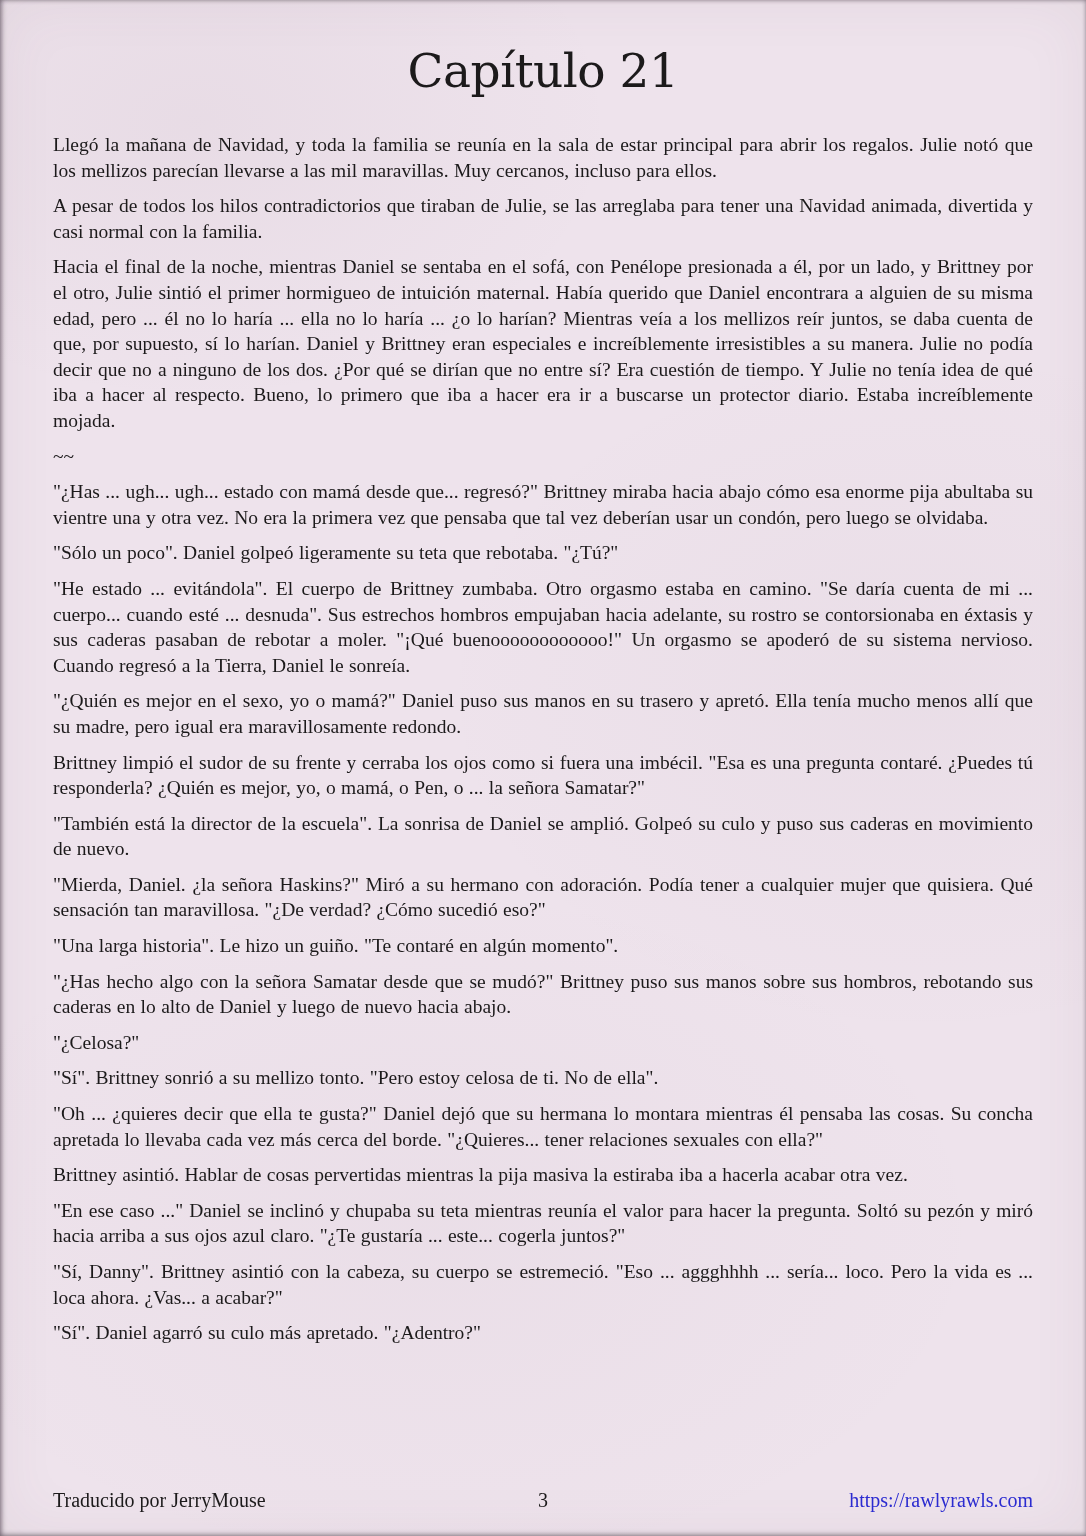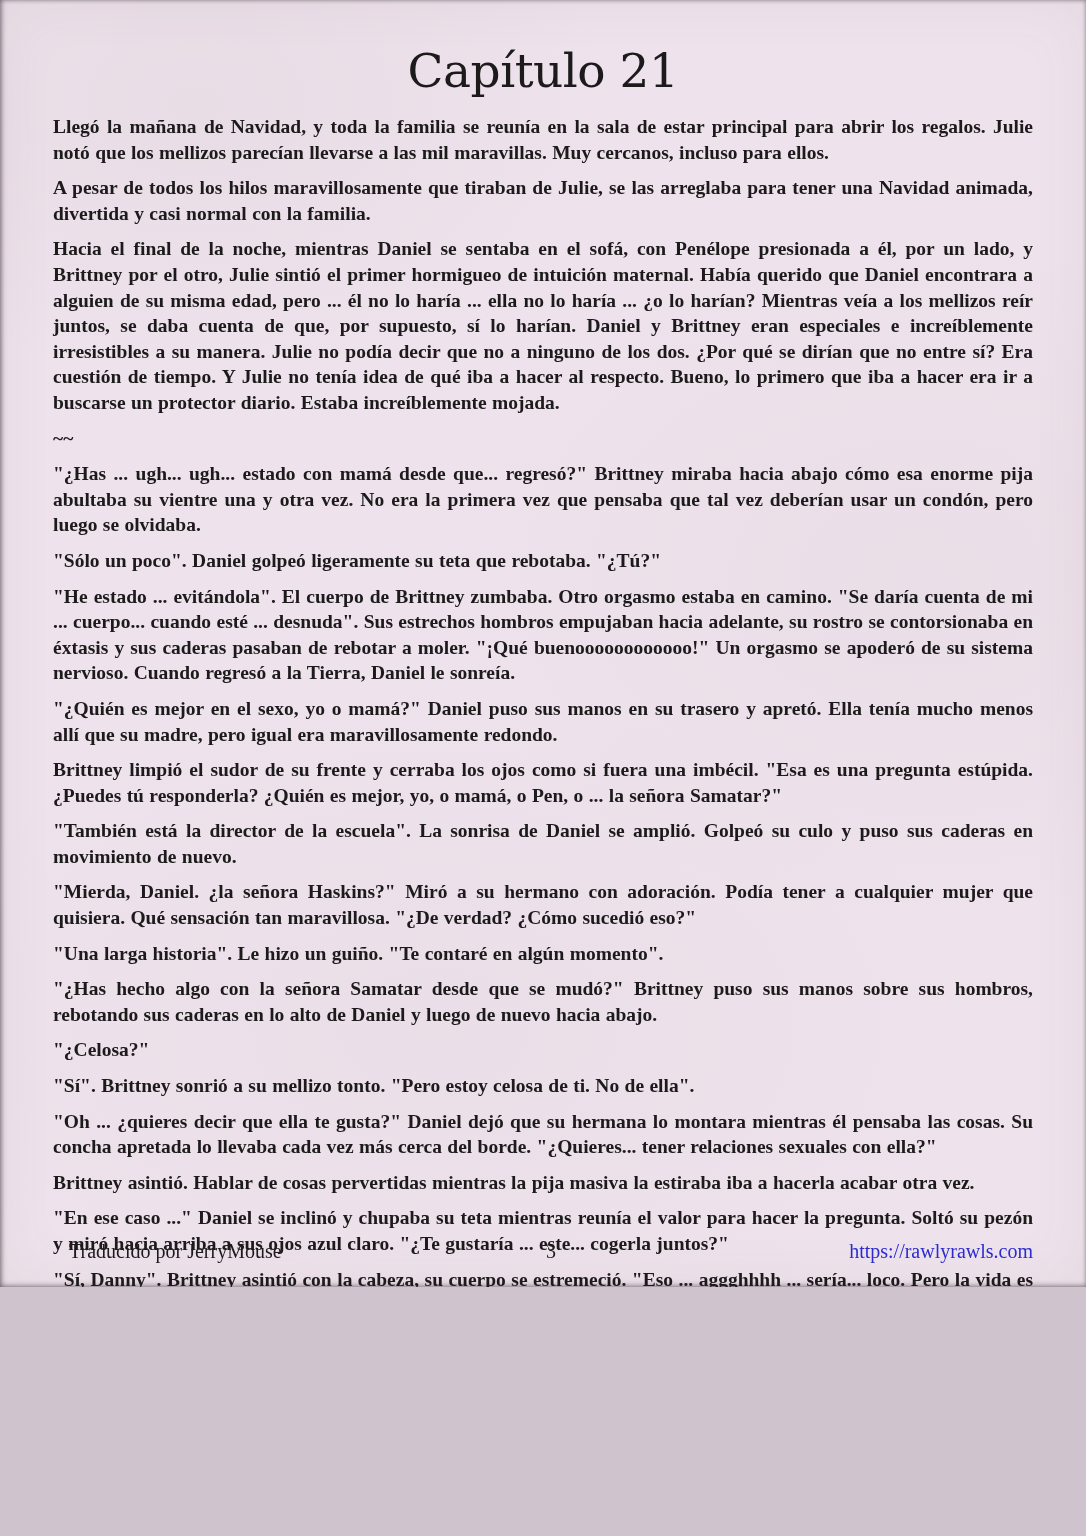--- a/index.html
+++ b/index.html
@@ -3,21 +3,21 @@
 <meta charset="utf-8">
 <style>
   html, body {
     margin: 0;
     padding: 0;
     background: #cfc4cd;
   }
   .page {
     position: relative;
     width: 1086px;
-    height: 1287px;
+    height: 1536px;
     margin: 0 auto;
     overflow: hidden;
     background:
       radial-gradient(ellipse 600px 400px at 18% 8%, rgba(125, 95, 115, 0.055), transparent 70%),
       radial-gradient(ellipse 700px 500px at 85% 45%, rgba(125, 95, 115, 0.04), transparent 70%),
       radial-gradient(ellipse 800px 500px at 40% 80%, rgba(125, 95, 115, 0.035), transparent 70%),
       var(--background, #eee3ec);
     box-shadow:
       inset 3px 0 5px -1px rgba(45, 32, 44, 0.40),
       inset 0 -3px 5px -1px rgba(45, 32, 44, 0.30),
@@ -32,33 +32,32 @@
     padding-top: 44px;
     text-align: center;
     font-family: "DejaVu Serif", "Liberation Serif", serif;
     font-weight: normal;
     font-size: 47px;
     line-height: 1.15;
     letter-spacing: -0.5px;
     color: var(--text, #1c1a1b);
   }
   .chapter-body {
-    margin: 16px 53px 0 53px;
-    font-weight: bold;
+    margin: 34px 53px 0 53px;
   }
   .chapter-body p {
     margin: 0 0 10px 0;
     font-size: 19.5px;
     line-height: 25.6px;
     text-align: justify;
     word-spacing: 0.5px;
   }
   .page-footer {
     position: absolute;
-    left: 69px;
+    left: 53px;
     right: 53px;
     bottom: 24px;
     display: grid;
     grid-template-columns: 1fr auto 1fr;
     align-items: baseline;
     font-size: 20px;
   }
   .footer-translator { justify-self: start; }
   .footer-page-number { justify-self: center; }
   .footer-link {
@@ -69,28 +68,28 @@
 </style>
 </head>
 <body>
 
 <div class="page">
 
   <h1 class="chapter-title">Capítulo 21</h1>
 
   <div class="chapter-body">
       <p>Llegó la mañana de Navidad, y toda la familia se reunía en la sala de estar principal para abrir los regalos. Julie notó que los mellizos parecían llevarse a las mil maravillas. Muy cercanos, incluso para ellos.</p>
-      <p>A pesar de todos los hilos maravillosamente que tiraban de Julie, se las arreglaba para tener una Navidad animada, divertida y casi normal con la familia.</p>
+      <p>A pesar de todos los hilos contradictorios que tiraban de Julie, se las arreglaba para tener una Navidad animada, divertida y casi normal con la familia.</p>
       <p>Hacia el final de la noche, mientras Daniel se sentaba en el sofá, con Penélope presionada a él, por un lado, y Brittney por el otro, Julie sintió el primer hormigueo de intuición maternal. Había querido que Daniel encontrara a alguien de su misma edad, pero ... él no lo haría ... ella no lo haría ... ¿o lo harían? Mientras veía a los mellizos reír juntos, se daba cuenta de que, por supuesto, sí lo harían. Daniel y Brittney eran especiales e increíblemente irresistibles a su manera. Julie no podía decir que no a ninguno de los dos. ¿Por qué se dirían que no entre sí? Era cuestión de tiempo. Y Julie no tenía idea de qué iba a hacer al respecto. Bueno, lo primero que iba a hacer era ir a buscarse un protector diario. Estaba increíblemente mojada.</p>
       <p>~~</p>
       <p>"¿Has ... ugh... ugh... estado con mamá desde que... regresó?" Brittney miraba hacia abajo cómo esa enorme pija abultaba su vientre una y otra vez. No era la primera vez que pensaba que tal vez deberían usar un condón, pero luego se olvidaba.</p>
       <p>"Sólo un poco". Daniel golpeó ligeramente su teta que rebotaba. "¿Tú?"</p>
       <p>"He estado ... evitándola". El cuerpo de Brittney zumbaba. Otro orgasmo estaba en camino. "Se daría cuenta de mi ... cuerpo... cuando esté ... desnuda". Sus estrechos hombros empujaban hacia adelante, su rostro se contorsionaba en éxtasis y sus caderas pasaban de rebotar a moler. "¡Qué buenoooooooooooo!" Un orgasmo se apoderó de su sistema nervioso. Cuando regresó a la Tierra, Daniel le sonreía.</p>
       <p>"¿Quién es mejor en el sexo, yo o mamá?" Daniel puso sus manos en su trasero y apretó. Ella tenía mucho menos allí que su madre, pero igual era maravillosamente redondo.</p>
-      <p>Brittney limpió el sudor de su frente y cerraba los ojos como si fuera una imbécil. "Esa es una pregunta estúpida. ¿Puedes tú responderla? ¿Quién es mejor, yo, o mamá, o Pen, o ... la señora Samatar?"</p>
+      <p>Brittney limpió el sudor de su frente y cerraba los ojos como si fuera una imbécil. "Esa es una pregunta contaré. ¿Puedes tú responderla? ¿Quién es mejor, yo, o mamá, o Pen, o ... la señora Samatar?"</p>
       <p>"También está la director de la escuela". La sonrisa de Daniel se amplió. Golpeó su culo y puso sus caderas en movimiento de nuevo.</p>
       <p>"Mierda, Daniel. ¿la señora Haskins?" Miró a su hermano con adoración. Podía tener a cualquier mujer que quisiera. Qué sensación tan maravillosa. "¿De verdad? ¿Cómo sucedió eso?"</p>
       <p>"Una larga historia". Le hizo un guiño. "Te contaré en algún momento".</p>
       <p>"¿Has hecho algo con la señora Samatar desde que se mudó?" Brittney puso sus manos sobre sus hombros, rebotando sus caderas en lo alto de Daniel y luego de nuevo hacia abajo.</p>
       <p>"¿Celosa?"</p>
       <p>"Sí". Brittney sonrió a su mellizo tonto. "Pero estoy celosa de ti. No de ella".</p>
       <p>"Oh ... ¿quieres decir que ella te gusta?" Daniel dejó que su hermana lo montara mientras él pensaba las cosas. Su concha apretada lo llevaba cada vez más cerca del borde. "¿Quieres... tener relaciones sexuales con ella?"</p>
       <p>Brittney asintió. Hablar de cosas pervertidas mientras la pija masiva la estiraba iba a hacerla acabar otra vez.</p>
       <p>"En ese caso ..." Daniel se inclinó y chupaba su teta mientras reunía el valor para hacer la pregunta. Soltó su pezón y miró hacia arriba a sus ojos azul claro. "¿Te gustaría ... este... cogerla juntos?"</p>
       <p>"Sí, Danny". Brittney asintió con la cabeza, su cuerpo se estremeció. "Eso ... aggghhhh ... sería... loco. Pero la vida es ... loca ahora. ¿Vas... a acabar?"</p>

